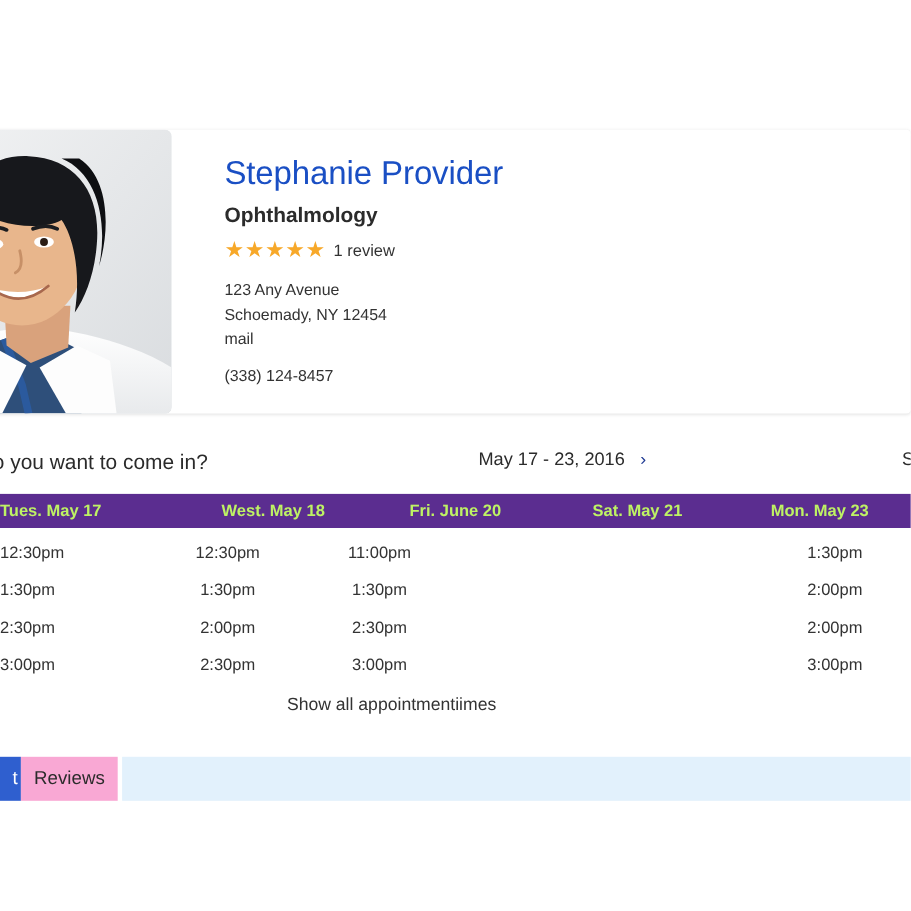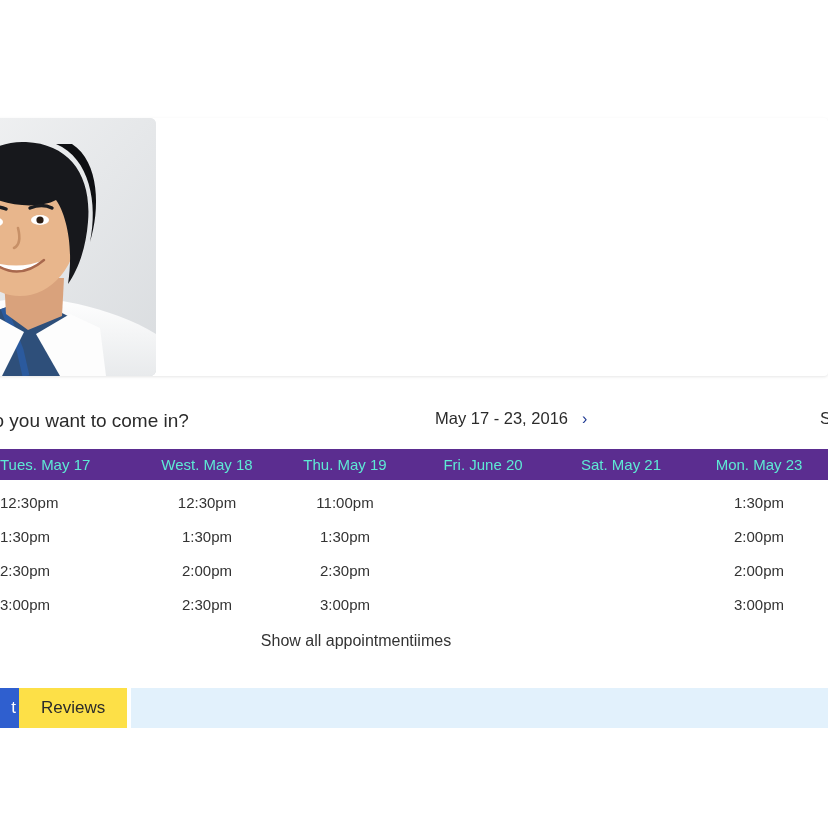--- a/index.html
+++ b/index.html
@@ -167,23 +167,23 @@
     position: absolute;
     left: 0;
     top: 449px;
     width: 828px;
     height: 31px;
     background: #5b2d90;
     display: flex;
   }
   .day-cell {
     flex: 1 1 0;
-    color: #5eead4;
+    color: #bef264;
     font-size: 15px;
-    font-weight: normal;
+    font-weight: bold;
     display: flex;
     align-items: center;
     justify-content: center;
     white-space: nowrap;
     overflow: hidden;
   }
   .day-cell.first { justify-content: flex-start; padding-left: 0px; }
 
   .slots-grid {
     position: absolute;
@@ -238,23 +238,23 @@
   .tab.active {
     background: #2f5fcf;
     color: #ffffff;
     width: 20px;
     margin-left: -4px;
     justify-content: flex-end;
     padding-right: 3px;
     overflow: hidden;
   }
   .tab.inactive {
-    background: #fde047;
-    color: #2b2b2b;
-    padding: 0 22px;
+    background: #f9a8d4;
+    color: #2b2b2b;
+    padding: 0 12px;
   }
   .tab-panel {
     flex: 1;
     background: #e2f1fc;
     margin-left: 4px;
   }
 </style>
 </head>
 <body>
 
@@ -298,36 +298,52 @@
       <path d="M54 92 Q66 86 78 91" stroke="#1b1c20" stroke-width="3.4" fill="none" stroke-linecap="round"></path>
       <path d="M102 90 Q114 85 124 90" stroke="#1b1c20" stroke-width="3.4" fill="none" stroke-linecap="round"></path>
 
       <path d="M90 110 Q94 126 86 130" stroke="#c79067" stroke-width="2.6" fill="none" stroke-linecap="round"></path>
 
       <path d="M64 144 Q90 162 116 142 Q92 152 64 144 Z" fill="#ffffff"></path>
       <path d="M64 144 Q90 164 116 142" stroke="#a8684d" stroke-width="2.4" fill="none" stroke-linecap="round"></path>
     </svg>
   </div>
 
+  <div class="info">
+    <div class="provider-name">Stephanie Provider</div>
+    <div class="specialty">Ophthalmology</div>
+
+    <div class="rating-row">
+      <span class="stars">★★★★★</span>
+      <span class="review-count">1 review</span>
+    </div>
+
+    <div class="address">
+      <div>123 Any Avenue</div>
+      <div>Schoemady, NY  12454</div>
+      <div>mail</div>
+    </div>
+
+    <div class="phone">(338) 124-8457</div>
+  </div>
 
 </div>
 
 <div class="sched-header">
   <div class="sched-question">When do you want to come in?</div>
   <div class="week-nav">
     <span class="week-range">May 17 - 23, 2016</span>
     <span class="week-next">›</span>
   </div>
   <div class="sched-right-cut">Show</div>
 </div>
 
 <div class="day-header">
   <div class="day-cell first">Tues. May 17</div>
   <div class="day-cell">West. May 18</div>
-  <div class="day-cell">Thu. May 19</div>
   <div class="day-cell">Fri. June 20</div>
   <div class="day-cell">Sat. May 21</div>
   <div class="day-cell">Mon. May 23</div>
 </div>
 
 <div class="slots-grid">
 
   <div class="slot-col first">
     <div class="slot">12:30pm</div>
     <div class="slot">1:30pm</div>

